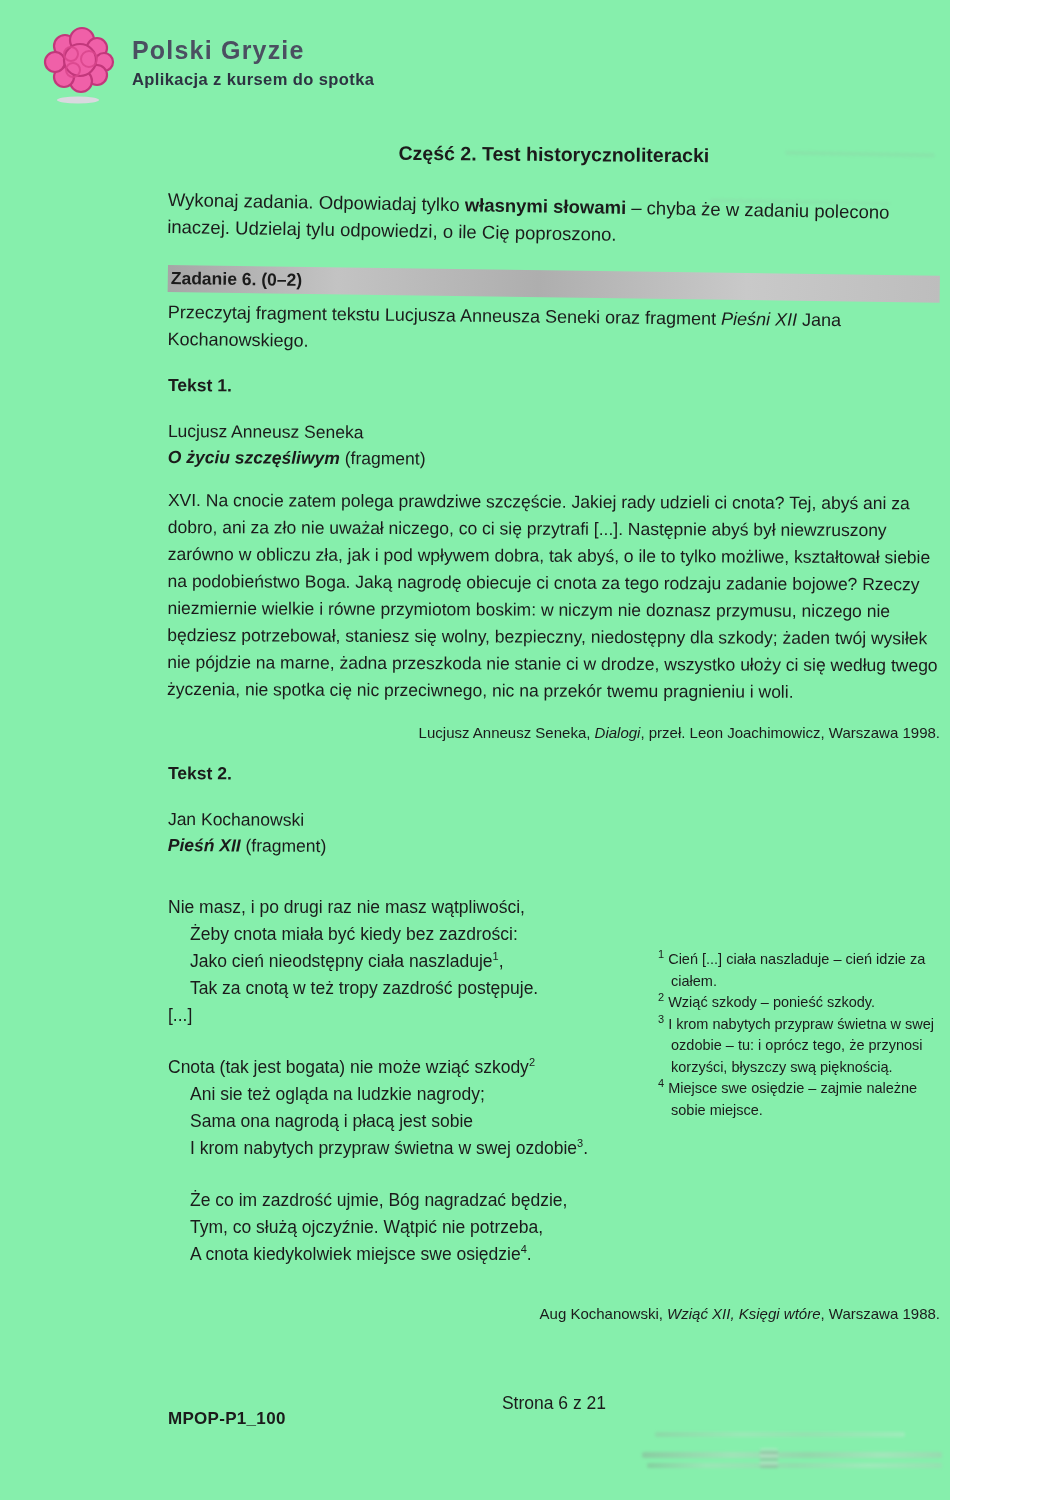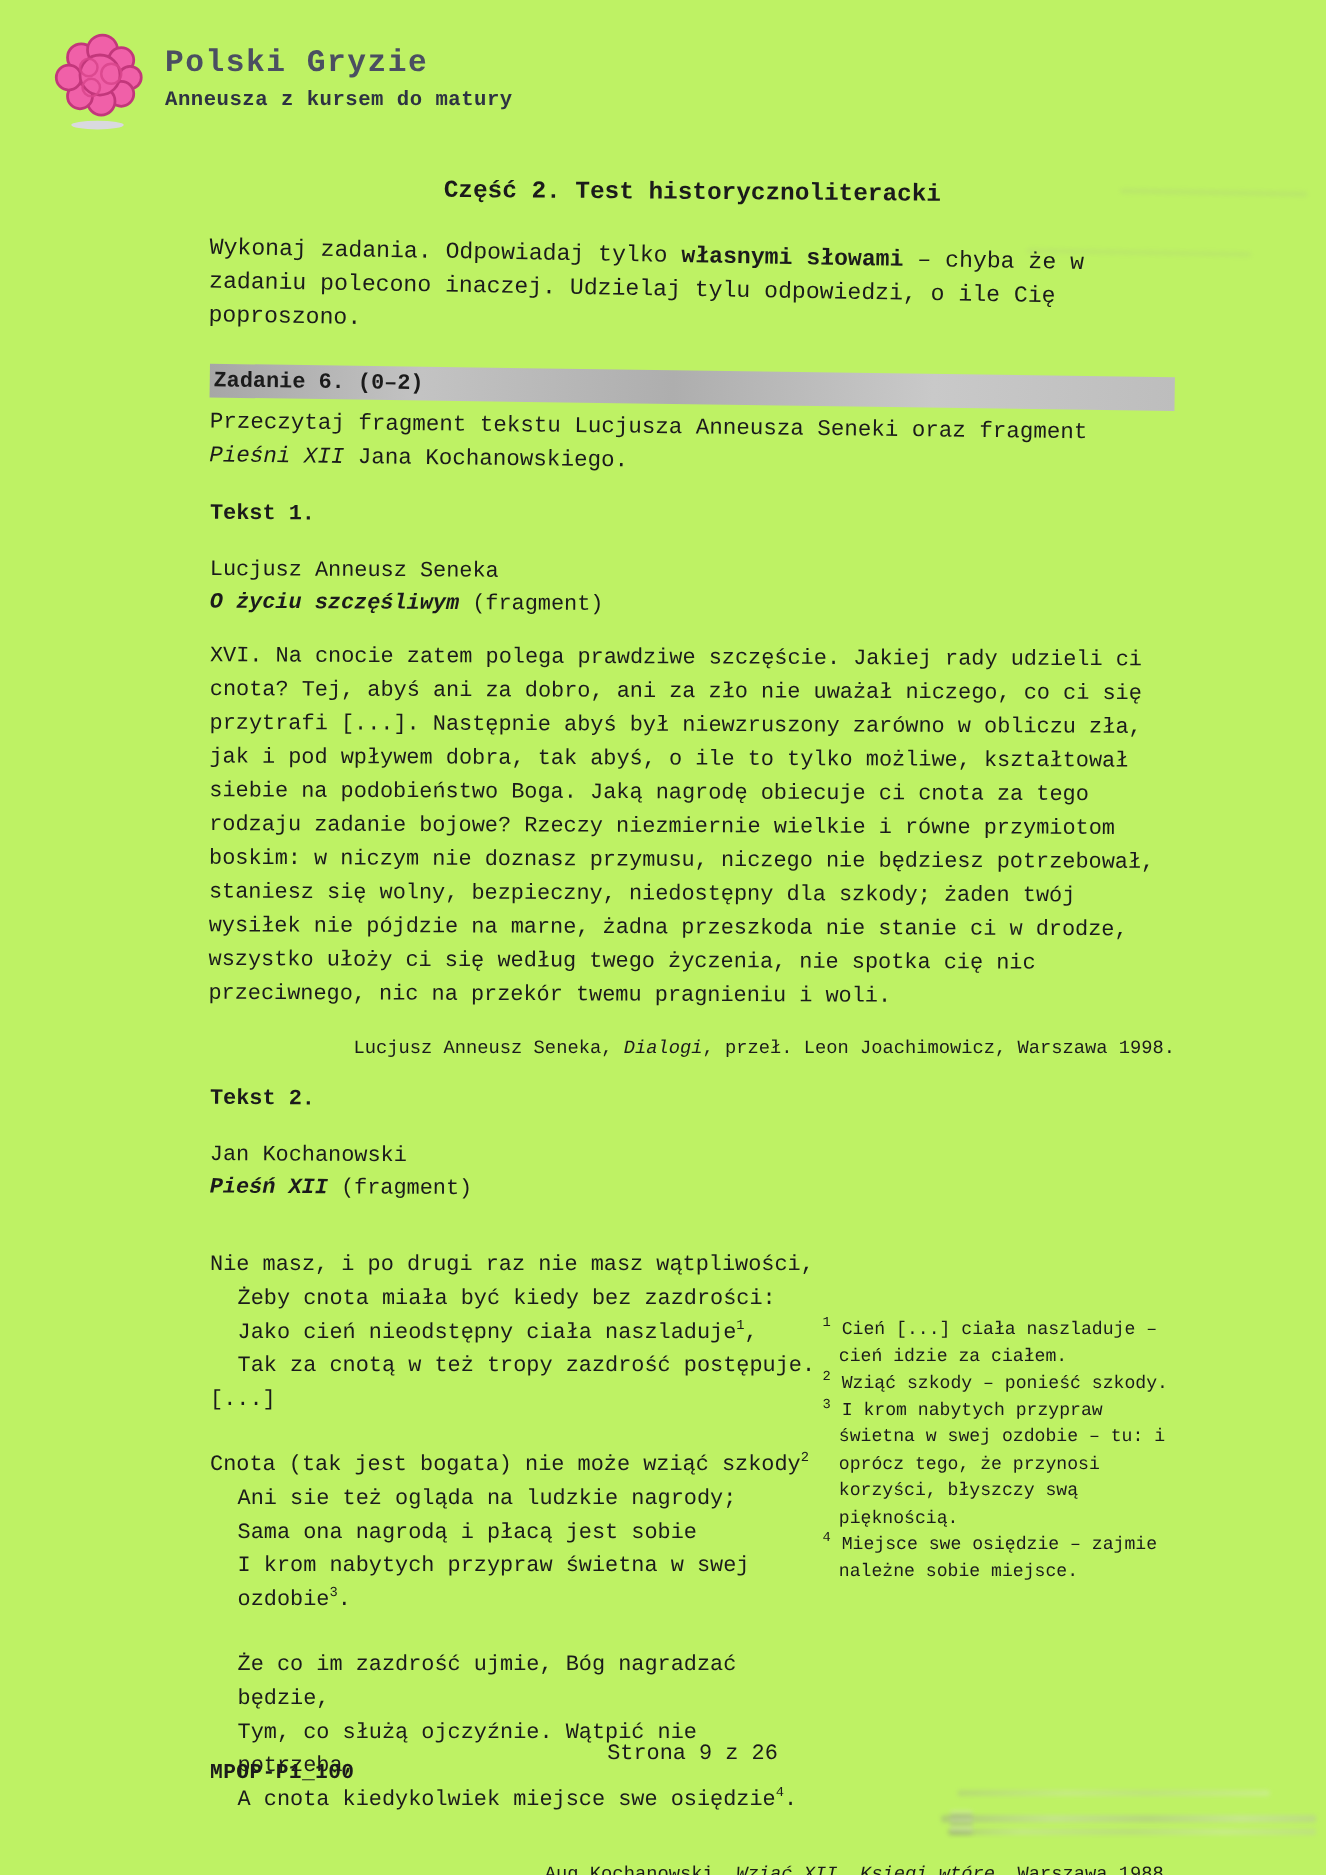--- a/index.html
+++ b/index.html
@@ -1,18 +1,18 @@
 <!DOCTYPE html>
 <html lang="pl"><head>
 <meta charset="utf-8">
 <style>
   html,body{margin:0;padding:0;background:#ffffff;}
   .page{
-    position:relative;width:1061px;height:1500px;background:#bef264;
-    font-family:Liberation Mono, monospace;color:#1b1b1b;overflow:hidden;
+    position:relative;width:950px;height:1500px;background:#86efac;
+    font-family:Liberation Sans, sans-serif;color:#1b1b1b;overflow:hidden;
   }
   
   .app-header{position:absolute;top:26px;left:42px;display:flex;align-items:flex-start;gap:14px;}
   .brain-wrap{width:76px;flex:0 0 auto;}
   .brand{padding-top:10px;}
   .brand-title{font-size:25px;font-weight:bold;letter-spacing:1.2px;color:#4b4f61;}
   .brand-sub{font-size:16.5px;font-weight:bold;letter-spacing:.4px;color:#2e3342;margin-top:5px;}
   
   .doc{position:absolute;top:140px;left:168px;width:772px;}
   .doc-title{font-size:19.5px;font-weight:bold;text-align:center;margin:0;transform:rotate(.45deg);transform-origin:0 0;}
@@ -74,21 +74,21 @@
         </g>
         <g stroke="#d9468c" stroke-width="2" fill="none" opacity=".85">
           <circle cx="29" cy="28" r="7"></circle>
           <circle cx="47" cy="33" r="8"></circle>
           <circle cx="31" cy="44" r="7"></circle>
         </g>
       </svg>
     </div>
     <div class="brand">
       <div class="brand-title">Polski Gryzie</div>
-      <div class="brand-sub">Anneusza z kursem do matury</div>
+      <div class="brand-sub">Aplikacja z kursem do spotka</div>
     </div>
   </header>
 
   <main class="doc">
 
     <h1 class="doc-title">Część 2. Test historycznoliteracki</h1>
 
     <p class="instructions"><span>Wykonaj zadania. Odpowiadaj tylko </span><strong>własnymi słowami</strong><span> – chyba że w zadaniu polecono inaczej. Udzielaj tylu odpowiedzi, o ile Cię poproszono.</span></p>
 
     <div class="task-bar">
@@ -141,21 +141,21 @@
           <div class="footnote"><sup>2</sup> Wziąć szkody – ponieść szkody.</div>
           <div class="footnote"><sup>3</sup> I krom nabytych przypraw świetna w swej ozdobie – tu: i oprócz tego, że przynosi korzyści, błyszczy swą pięknością.</div>
           <div class="footnote"><sup>4</sup> Miejsce swe osiędzie – zajmie należne sobie miejsce.</div>
         </aside>
     </div>
 
     <p class="citation citation2"><span>Aug Kochanowski, </span><em>Wziąć XII, Księgi wtóre</em><span>, Warszawa 1988.</span></p>
 
   </main>
 
-  <div class="page-num">Strona 9 z 26</div>
+  <div class="page-num">Strona 6 z 21</div>
   <div class="doc-code">MPOP-P1_100</div>
 
   <div class="artifact a1"></div>
   <div class="artifact a2"></div>
   <div class="artifact a3"></div>
   <div class="artifact a4"></div>
   <div class="artifact a5"></div>
   <div class="artifact a6"></div>
 
 </div>

